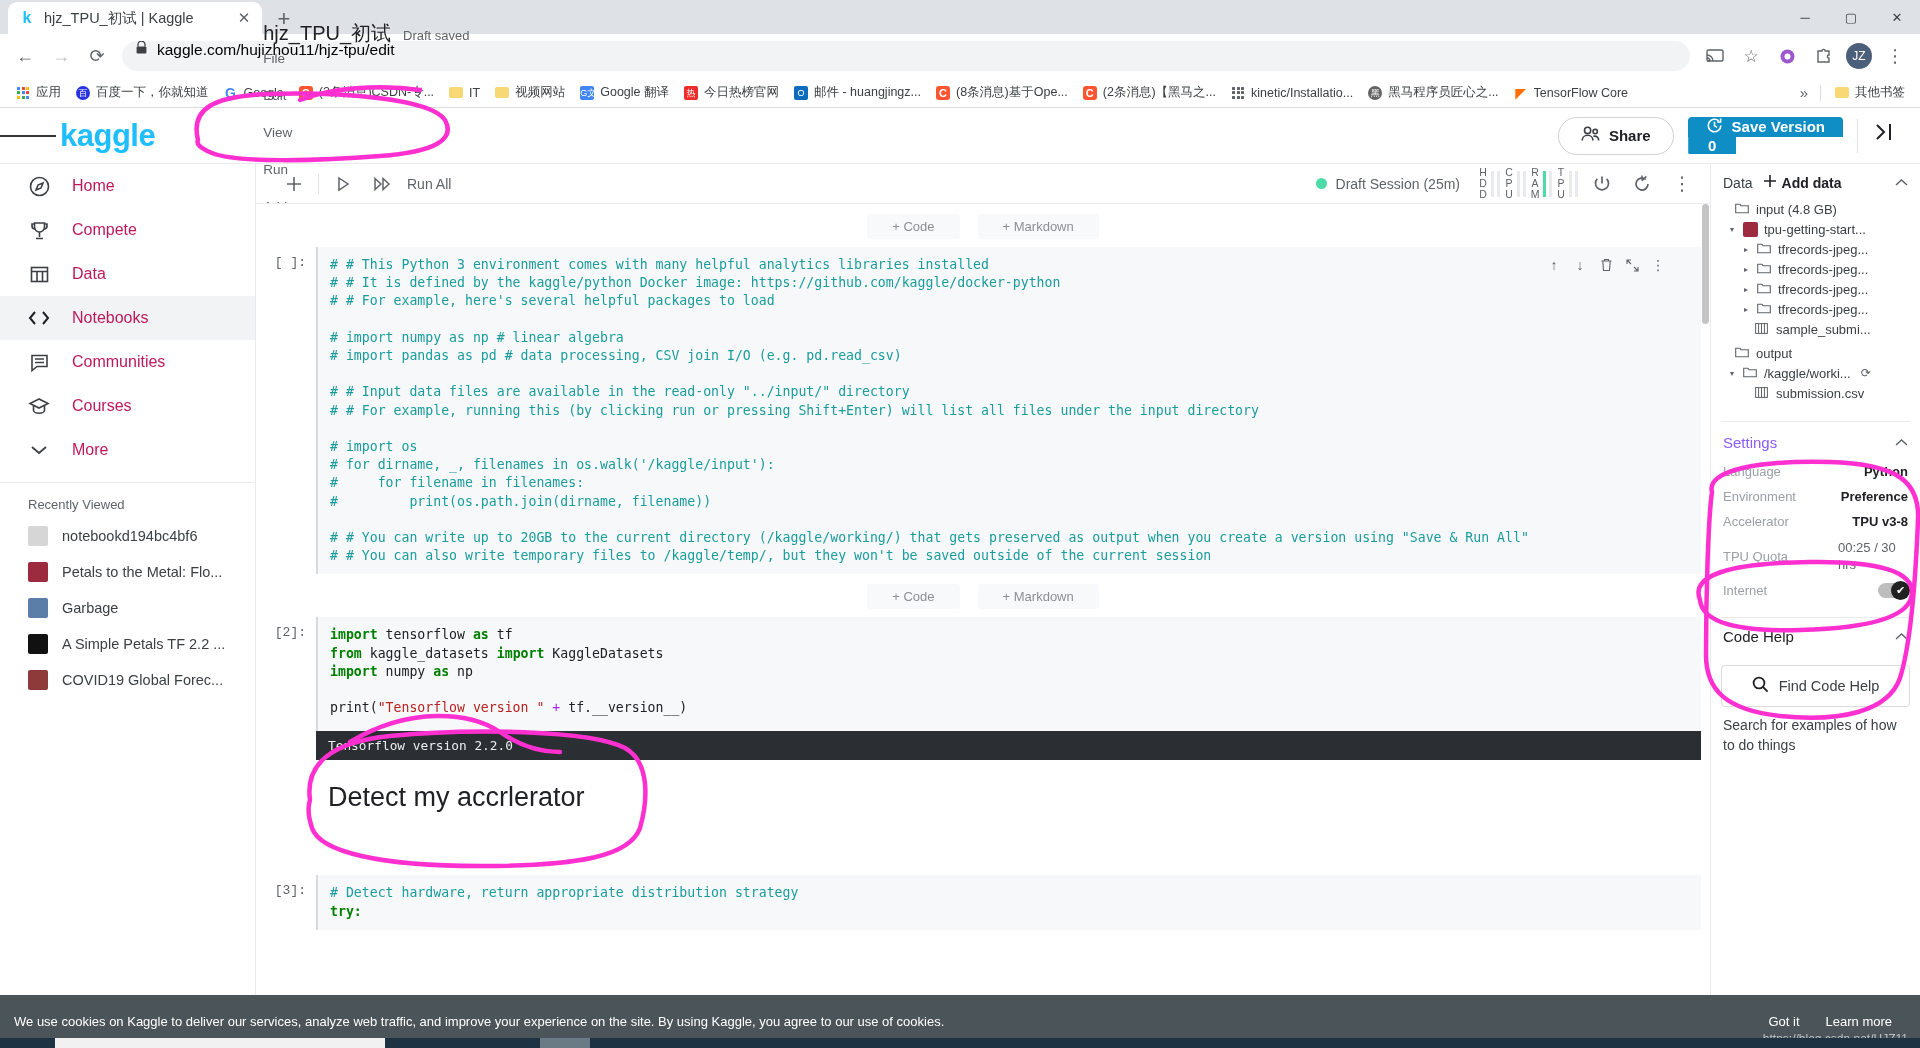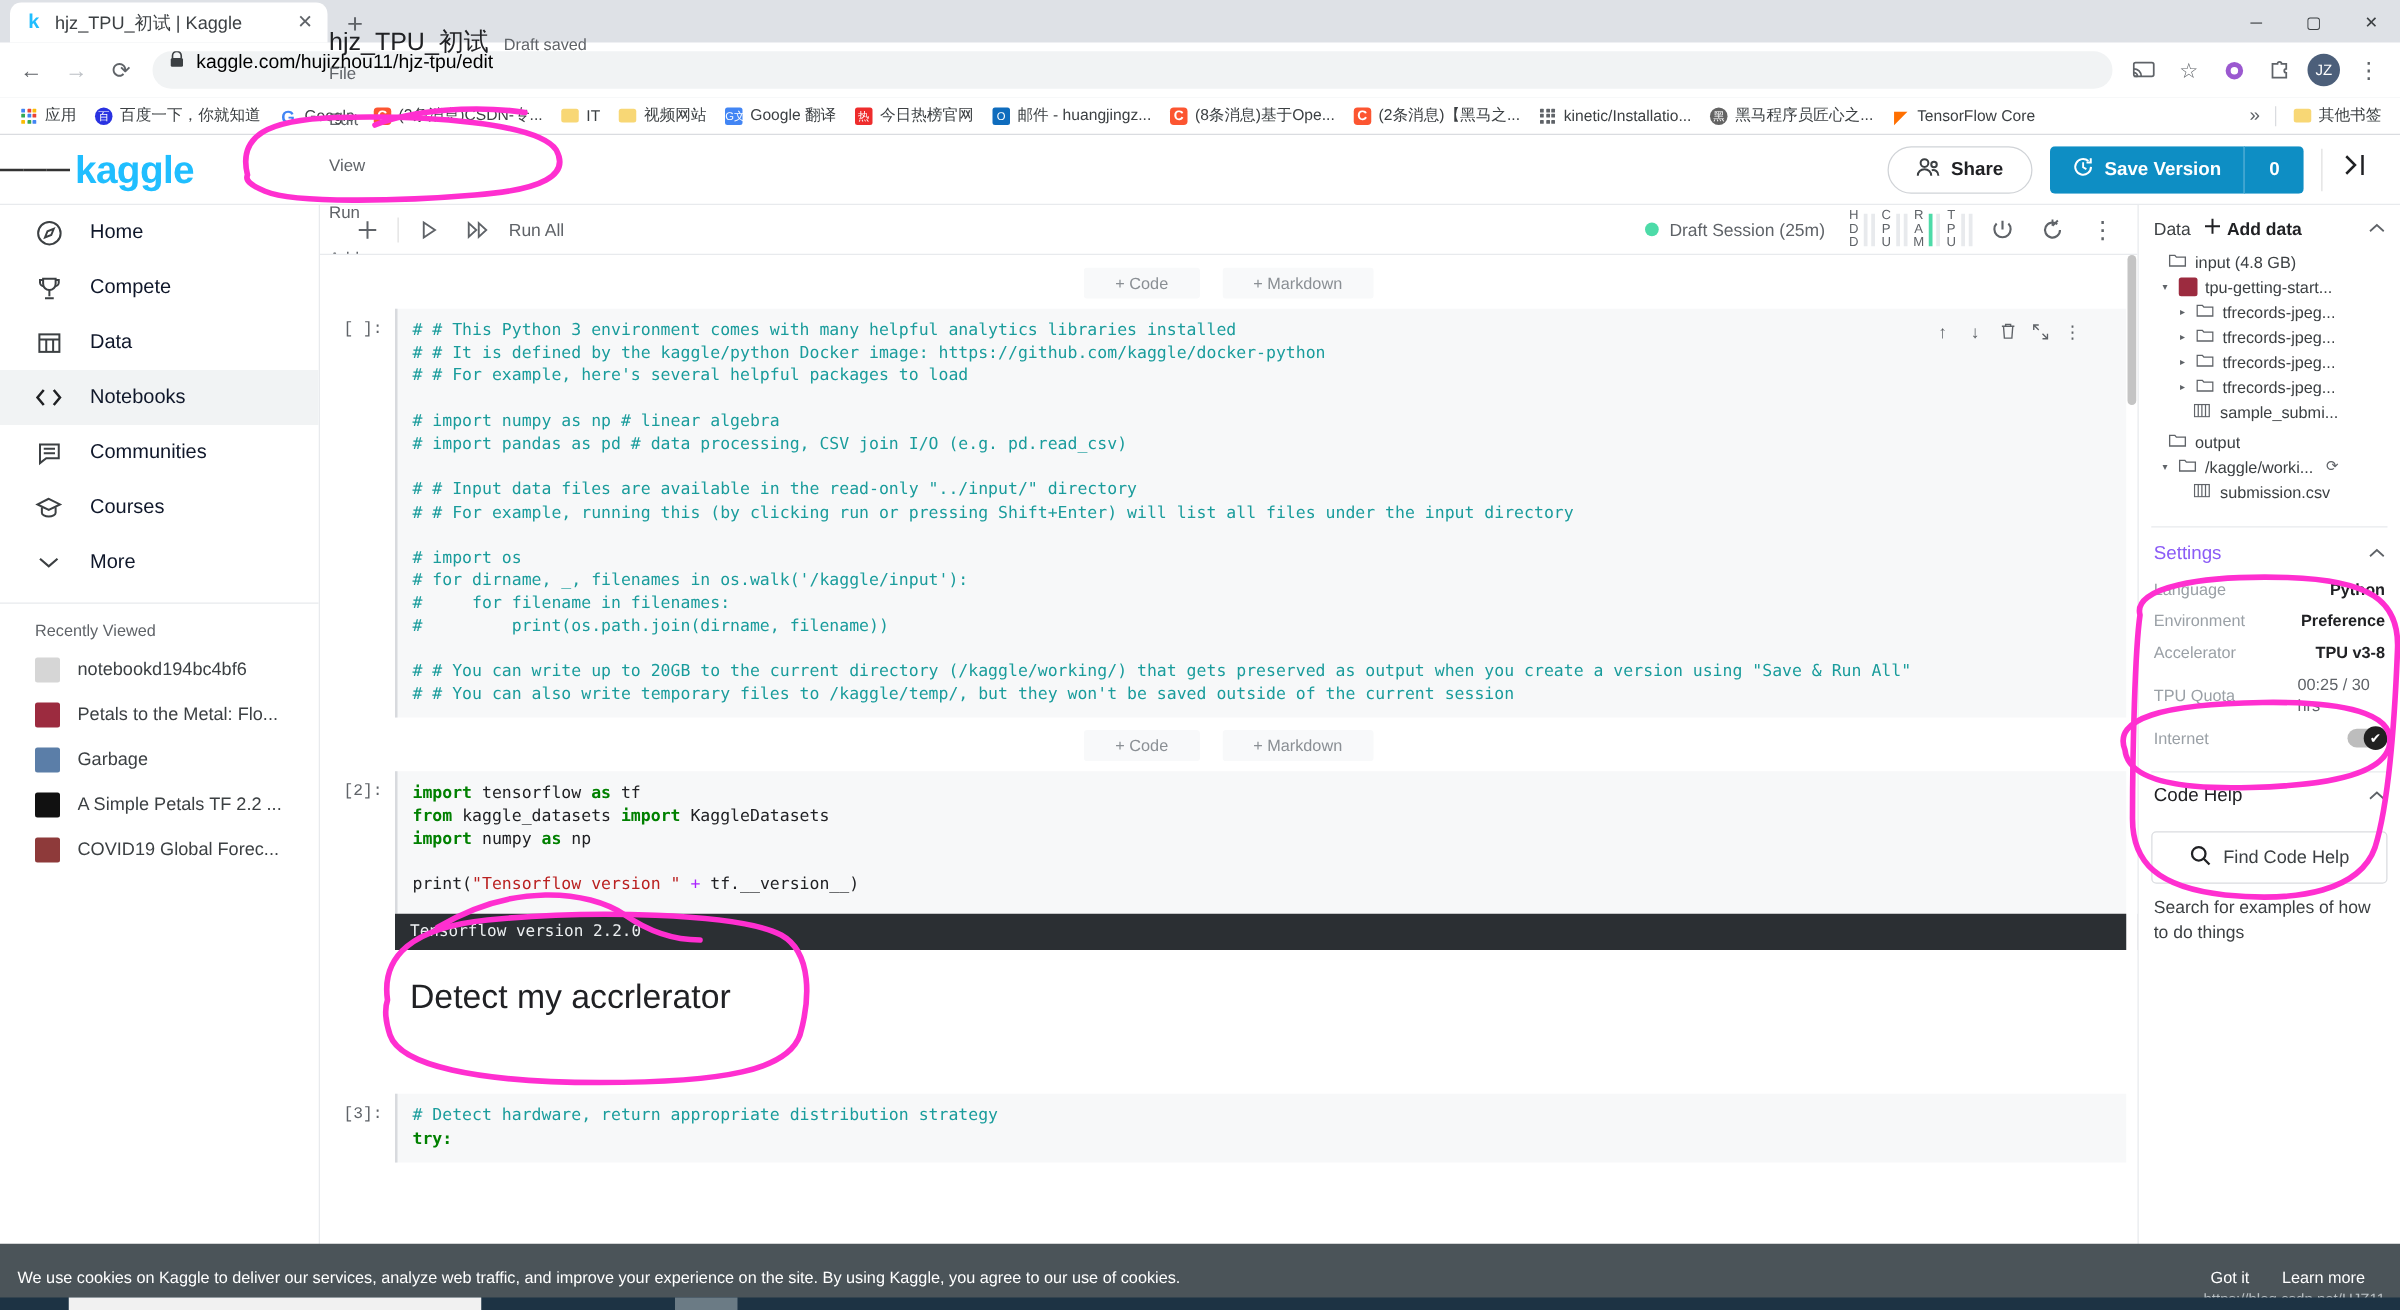--- a/index.html
+++ b/index.html
@@ -78,29 +78,29 @@
   #nb-title-wrap { margin-left: 108px; display:flex; flex-direction:column; justify-content:center; height:56px; }
   #nb-title-row { display:flex; align-items: baseline; gap: 12px; }
   #nb-title { font-size: 20px; color:#202124; }
   #nb-draft { font-size: 13px; color:#5f6368; }
   #nb-menus { display: flex; gap: 22px; font-size: 13.5px; color: #5f6368; margin-top: 4px; flex-direction: column;}
   #hdr-right { margin-left:auto; display:flex; align-items:center; gap: 14px; padding-right: 10px; }
   #share-btn {
     height: 38px; border: 1px solid #d0d3d7; border-radius: 20px; padding: 0 22px;
     display:flex;align-items:center;gap:9px; font-size:15px;font-weight:bold;color:#202124;background:#fff;
   }
-  #savever-group { display:flex; height: 38px; border-radius: 4px; overflow:hidden;}
+  #savever-group { display:flex; height: 38px; border-radius: 4px; overflow:hidden;flex-direction:column;}
   #savever-btn { background:#0e8ec4; color:#fff; display:flex;align-items:center;gap:9px;padding:0 18px; font-size:15px;font-weight:bold;}
   #savever-count { background:#0e8ec4; color:#fff; display:flex;align-items:center;justify-content:center;width:48px;font-size:15px;font-weight:bold;border-left:1px solid #41a5d1;}
   #hdr-divider { width:1px;height:34px;background:#e0e0e0; }
   #collapse-right { font-size: 26px; color:#202124; padding-right: 14px; }
 
   
   #left-nav { position:absolute; left:0; top:56px; width:256px; height: 884px; border-right: 1px solid #e8eaed; background:#fff; overflow:hidden;}
-  .nav-item { height:44px; display:flex; align-items:center; gap:22px; padding: 0 22px 0 28px; font-size:16px; color:#0f172a; }
+  .nav-item { height:44px; display:flex; align-items:center; gap:22px; padding: 0 22px 0 28px; font-size:16px; color:#be185d; }
   .nav-item.active { background:#f1f3f4; }
   .nav-ic { width: 22px; height:22px; flex:0 0 22px; display:flex;align-items:center;justify-content:center;}
   #nav-sep { height:1px; background:#e8eaed; margin: 10px 0 0 0;}
   #recent-head { font-size:13px;color:#5f6368;padding: 14px 0 6px 28px;}
   .recent-item { height:36px;display:flex;align-items:center;gap:14px;padding-left:28px;font-size:14.5px;color:#3c4043;}
   .recent-thumb { width:20px;height:20px;flex:0 0 20px;border-radius:2px;background:#ddd;}
   .recent-label { overflow:hidden;text-overflow:ellipsis;white-space:nowrap;max-width:170px;}
 
   
   #nb-toolbar { position:absolute; left:256px; top:56px; width:1454px; height:40px; border-bottom:1px solid #e8eaed; display:flex;align-items:center; }

